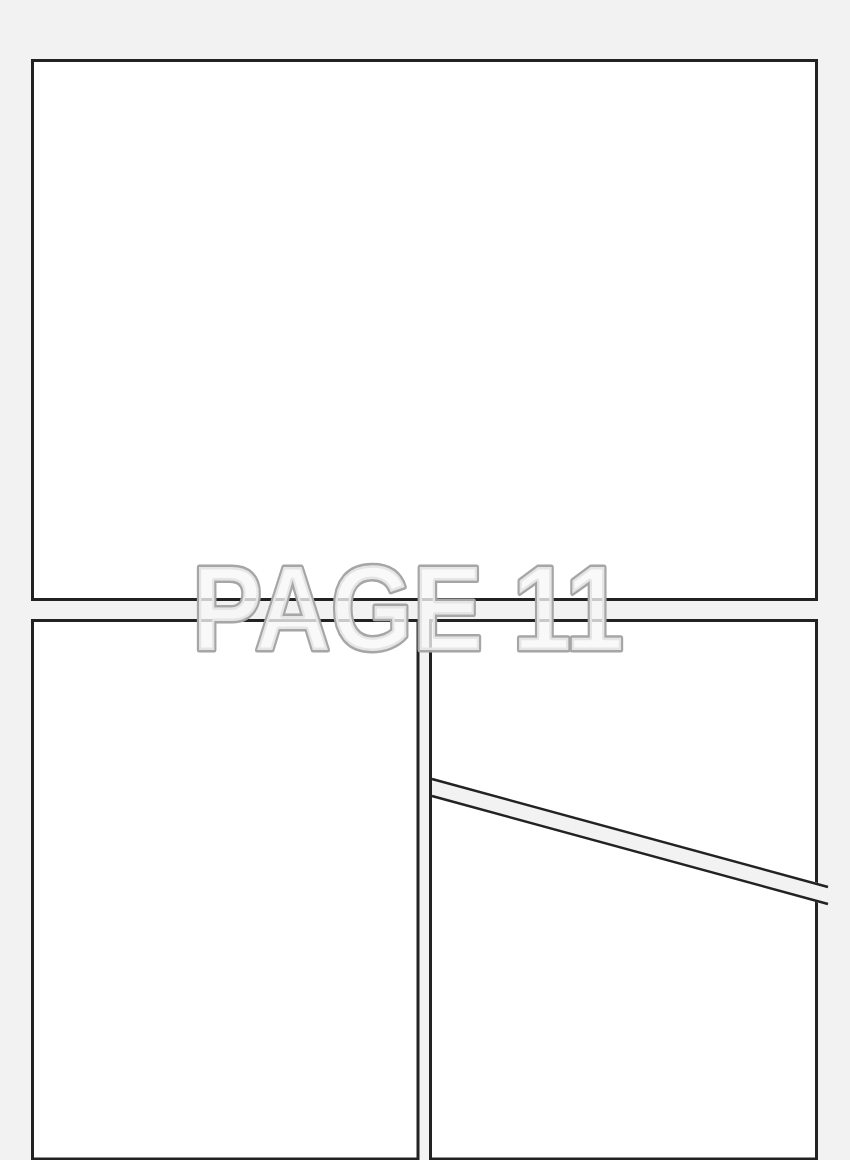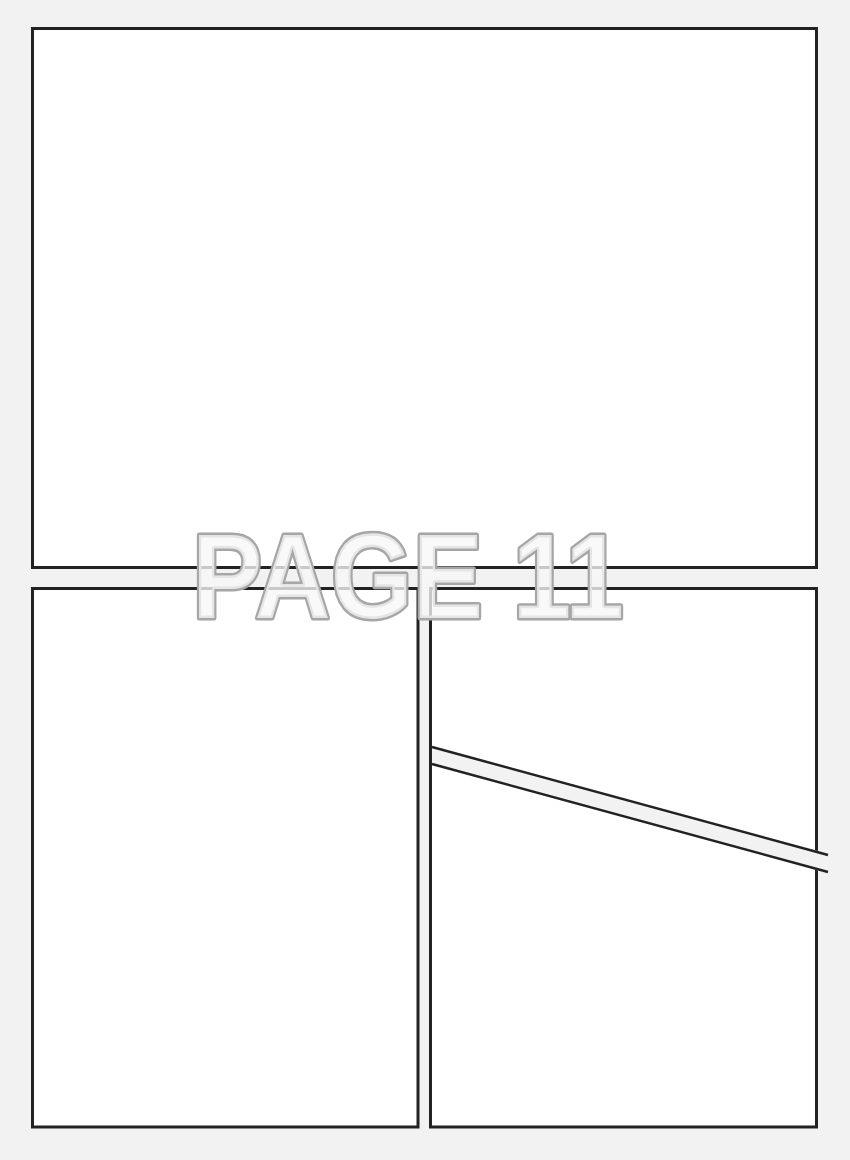--- a/index.html
+++ b/index.html
@@ -8,20 +8,21 @@
     width: 850px;
     height: 1160px;
     background: #f2f2f2;
     overflow: hidden;
     font-family: "Liberation Sans", sans-serif;
   }
   .page-wrap {
     position: relative;
     width: 850px;
     height: 1092px;
+    margin-top: 32px;
   }
   svg.page-canvas { display: block; }
 
   .panel {
     stroke: #222222;
     stroke-width: 3;
   }
   .gutter-band {
     stroke: none;
   }

